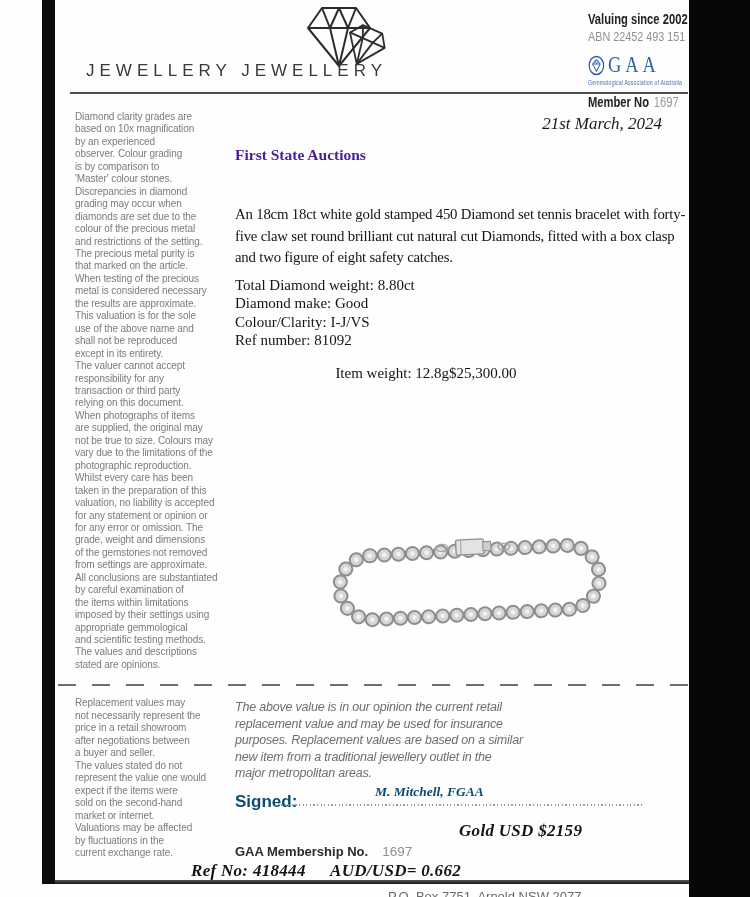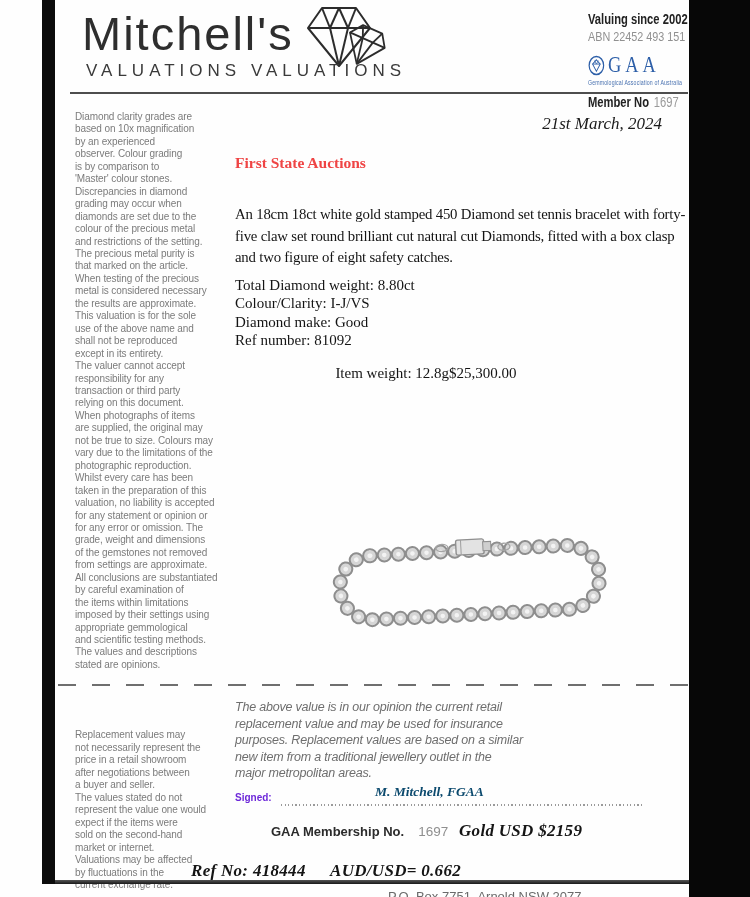--- a/index.html
+++ b/index.html
@@ -27,81 +27,80 @@
   .member-row { margin-top:7px; white-space:nowrap; }
   .member-label { font-size:14px; font-weight:bold; color:#222; }
   .member-num { font-size:14px; color:#999; margin-left:6px; }
 
   
   .sidebar-top, .sidebar-bottom {
     position:absolute; left:75px; color:#7b7b7b; font-size:10px;
     line-height:12.45px; white-space:pre; letter-spacing:-.1px;
   }
   .sidebar-top { top:111px; }
-  .sidebar-bottom { top:697px; line-height:12.5px;margin-top:32px; }
+  .sidebar-bottom { top:697px; line-height:12.5px; }
   .doc-date { position:absolute; right:88px; top:114px; font-family:"Liberation Serif", serif; font-style:italic; font-size:17px; color:#1b1b1b; }
-  .client { position:absolute; left:235px; top:146px; font-family:"Liberation Serif", serif; font-weight:bold; font-size:15.5px; color:#ef4444;margin-top:8px; }
+  .client { position:absolute; left:235px; top:146px; font-family:"Liberation Serif", serif; font-weight:bold; font-size:15.5px; color:#4c1d95; }
   .description { position:absolute; left:235px; top:204px; font-family:"Liberation Serif", serif; font-size:14.8px; letter-spacing:-.2px; line-height:21.5px; white-space:pre; color:#141414; }
   .details { position:absolute; left:235px; top:276px; font-family:"Liberation Serif", serif; font-size:15px; line-height:18.3px; color:#141414; }
   .item-row { position:absolute; left:235px; top:365px; width:382px; display:flex; justify-content:center; font-family:"Liberation Serif", serif; font-size:15px; color:#141414; }
 
   .bracelet-photo { position:absolute; left:320px; top:528px; width:320px; height:125px; }
 
   .value-words { position:absolute; left:283px; top:663px; font-family:"Liberation Serif", serif; font-size:14.5px; color:#141414; white-space:nowrap; }
   .vw-label { font-weight:bold; }
   .dashed-sep { position:absolute; left:58px; top:684px; width:630px; height:2px;
     background:repeating-linear-gradient(90deg,#6f6f6f 0 18px,transparent 18px 34px); }
 
   .footer-statement { position:absolute; left:235px; top:699px; font-size:12.5px; letter-spacing:-.2px; line-height:16.5px; color:#6e6e6e; white-space:pre;font-style:italic; }
-  .signed-label { position:absolute; left:235px; top:792px; font-size:10px; font-weight:bold; color:#6d28d9; }
+  .signed-label { position:absolute; left:235px; top:792px; font-size:17px; font-weight:bold; color:#0c4a6e; }
   .signed-dots { position:absolute; left:281px; top:804px; width:364px; height:2px;
     background:repeating-linear-gradient(90deg,#9a9a9a 0 1.3px,transparent 1.3px 3.6px); }
   .signature { position:absolute; left:375px; top:784px; font-family:"Liberation Serif", serif; font-weight:bold; font-style:italic; font-size:13.5px; color:#0c4a6e; }
-  .membership { position:absolute; left:235px; top:822px; white-space:nowrap;margin-left:36px; }
+  .membership { position:absolute; left:235px; top:842px; white-space:nowrap; }
   .membership-label { font-size:13px; font-weight:bold; color:#2b2b2b; }
   .membership-num { font-size:13.5px; color:#8f8f8f; margin-left:14px; }
 
   .ref-no  { position:absolute; left:168px; top:861px;margin-left:23px; }
   .aud-usd { position:absolute; left:330px; top:861px; }
   .gold-usd{ position:absolute; left:459px; top:821px; }
   .ref-no, .aud-usd, .gold-usd { font-family:"Liberation Serif", serif; font-weight:bold; font-style:italic; font-size:17px; letter-spacing:.3px; color:#151515; white-space:nowrap; }
 
   .bottom-rule { position:absolute; left:55px; top:880px; width:634px; height:4px; background:linear-gradient(180deg,#555,#191919); }
   .address-clip { position:absolute; left:388px; top:889px; font-size:13px; color:#6a6a6a; white-space:nowrap; }
 </style>
 </head>
 <body>
 
 <div class="page">
 
   <div class="scan-strip-left"></div>
   <div class="scan-band-right"></div>
 
-  <div class="brand-name">Mitchell's</div>
   <svg class="brand-logo" viewBox="0 0 95 65">
     <g fill="none" stroke="#2c2c2c" stroke-width="2" stroke-linejoin="round">
       <polygon points="22,4 56,4 70,24 39,62 8,24"></polygon>
       <line x1="8" y1="24" x2="70" y2="24"></line>
       <line x1="22" y1="4" x2="30" y2="24"></line>
       <line x1="56" y1="4" x2="48" y2="24"></line>
       <line x1="39" y1="4" x2="30" y2="24"></line>
       <line x1="39" y1="4" x2="48" y2="24"></line>
       <line x1="30" y1="24" x2="39" y2="62"></line>
       <line x1="48" y1="24" x2="39" y2="62"></line>
     </g>
     <g fill="none" stroke="#2c2c2c" stroke-width="1.8" stroke-linejoin="round" transform="translate(52,14) rotate(24)">
       <polygon points="13,2 34,2 42,14 23,40 4,14"></polygon>
       <line x1="4" y1="14" x2="42" y2="14"></line>
       <line x1="13" y1="2" x2="18" y2="14"></line>
       <line x1="34" y1="2" x2="29" y2="14"></line>
       <line x1="18" y1="14" x2="23" y2="40"></line>
       <line x1="29" y1="14" x2="23" y2="40"></line>
     </g>
   </svg>
-  <div class="brand-tagline">VALUATIONS VALUATIONS</div>
+  <div class="brand-tagline">JEWELLERY JEWELLERY</div>
 
   <div class="right-block">
     <div class="valuing">Valuing since 2002</div>
     <div class="abn">ABN 22452 493 151</div>
     <div class="gaa-row">
       <svg class="gaa-emblem" viewBox="0 0 22 22">
         <circle cx="11" cy="11" r="9.5" fill="none" stroke="#2d5fa8" stroke-width="1.6"></circle>
         <polygon points="11,5 16,9.5 11,17 6,9.5" fill="none" stroke="#2d5fa8" stroke-width="1.1"></polygon>
         <line x1="6" y1="9.5" x2="16" y2="9.5" stroke="#2d5fa8" stroke-width="1"></line>
         <line x1="8.5" y1="5.8" x2="11" y2="9.5" stroke="#2d5fa8" stroke-width=".8"></line>
@@ -164,22 +163,22 @@
 stated are opinions.</div>
 
   <div class="doc-date">21st March, 2024</div>
   <div class="client">First State Auctions</div>
   <div class="description">An 18cm 18ct white gold stamped 450 Diamond set tennis bracelet with forty-
 five claw set round brilliant cut natural cut Diamonds, fitted with a box clasp
 and two figure of eight safety catches.</div>
 
   <div class="details">
     <div>Total Diamond weight: 8.80ct</div>
+    <div>Diamond make: Good</div>
     <div>Colour/Clarity: I-J/VS</div>
-    <div>Diamond make: Good</div>
     <div>Ref number: 81092</div>
   </div>
 
   <div class="item-row">
     <span>Item weight: 12.8g</span>
     <span>$25,300.00</span>
   </div>
 
   <svg class="bracelet-photo" viewBox="0 0 320 125">
     <g transform="rotate(-3 160 60)">

